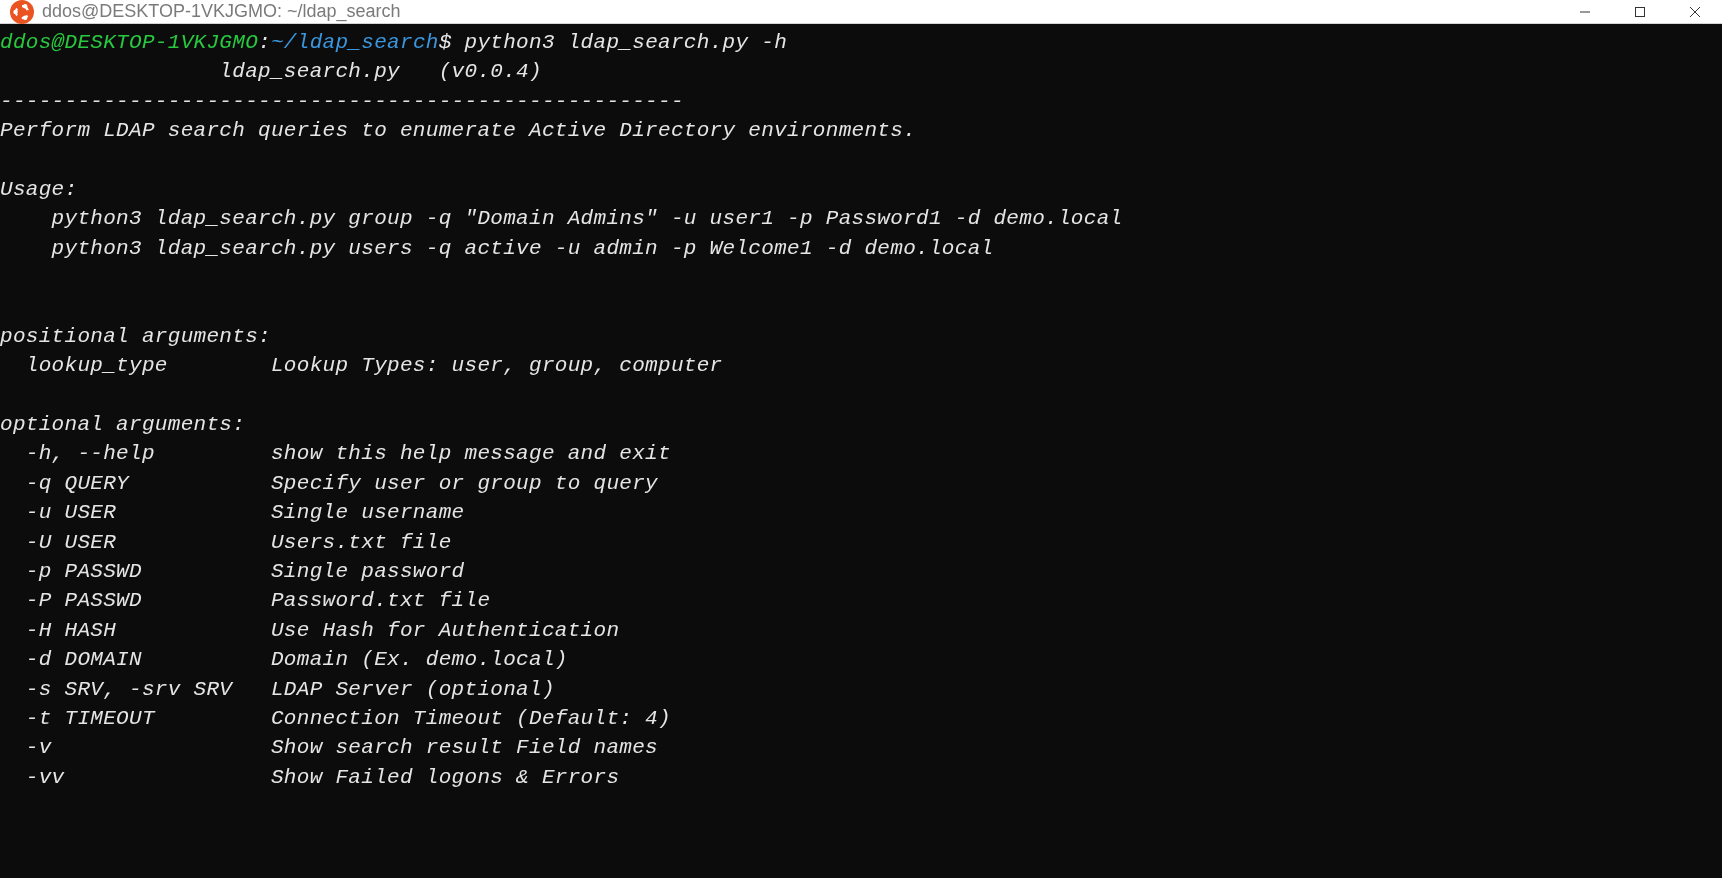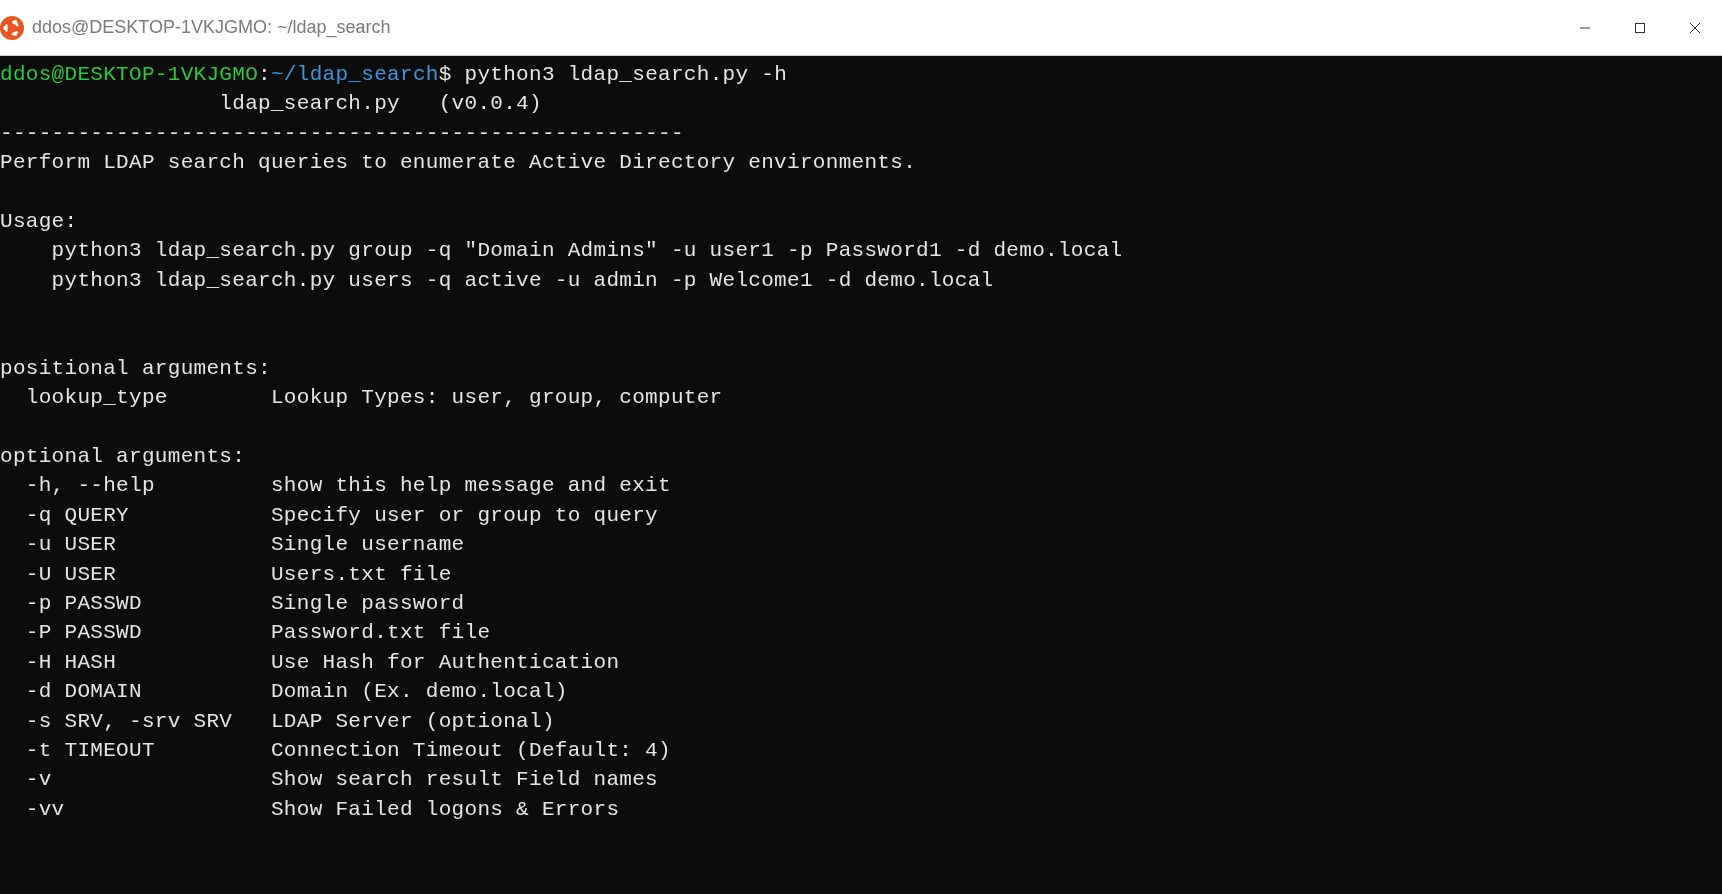--- a/index.html
+++ b/index.html
@@ -10,23 +10,24 @@
     body {
       font-family: "Segoe UI", Arial, sans-serif;
       background: #fff;
       width: 1722px;
       height: 894px;
       overflow: hidden;
     }
     .titlebar {
       display: flex;
       align-items: center;
-      height: 56px;
+      height: 24px;
       background: #fff;
       border-bottom: 1px solid #d4d4d4;
+      padding-left: 10px;
       justify-content: space-between;
     }
     .ubuntu-logo {
       width: 24px;
       height: 24px;
       margin-right: 8px;
       flex-shrink: 0;
     }
     .title-text {
       color: #7a7a7a;
@@ -52,20 +53,21 @@
     .terminal {
       background: #0c0c0c;
       color: #e5e5e5;
       font-family: "Consolas", "Courier New", monospace;
       font-size: 21px;
       line-height: 1.4;
       padding: 4px 0 0 0;
       height: calc(100% - 40px);
       white-space: pre;
       letter-spacing: 0.3px;
+      font-style: italic;
     }
     .prompt-user {
       color: #27c93f;
     }
     .prompt-path {
       color: #3a96dd;
     }
     .prompt-dollar {
       color: #e5e5e5;
     }

